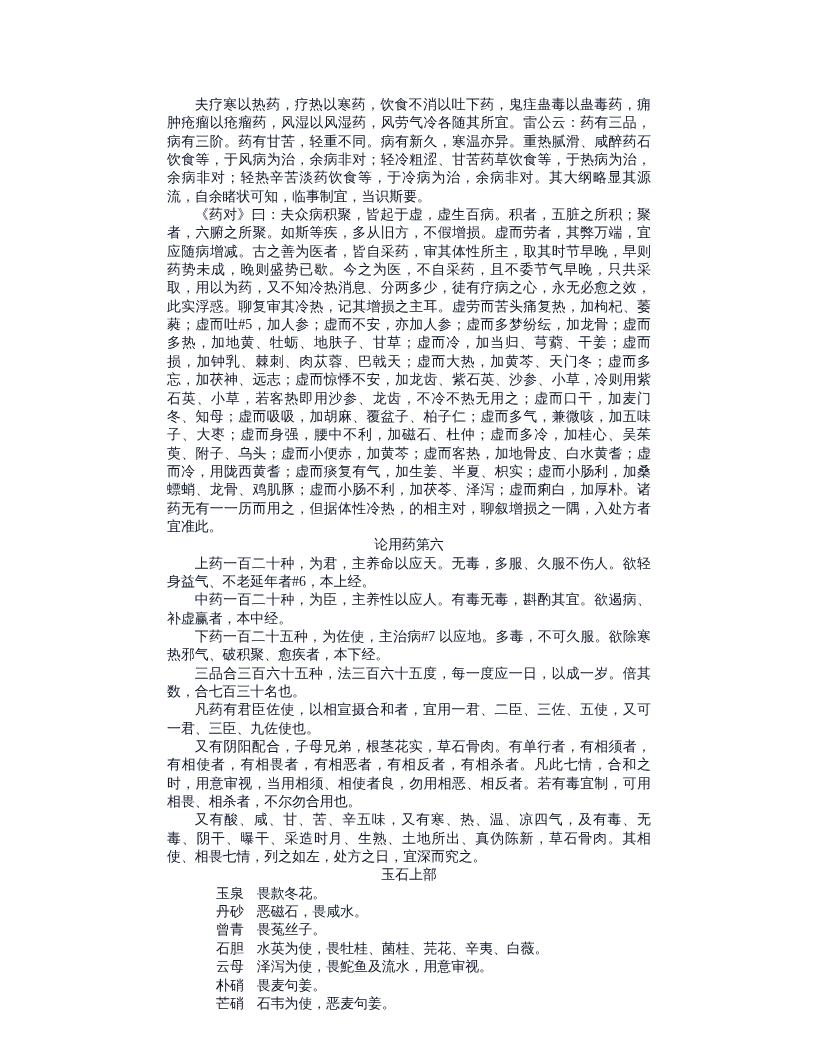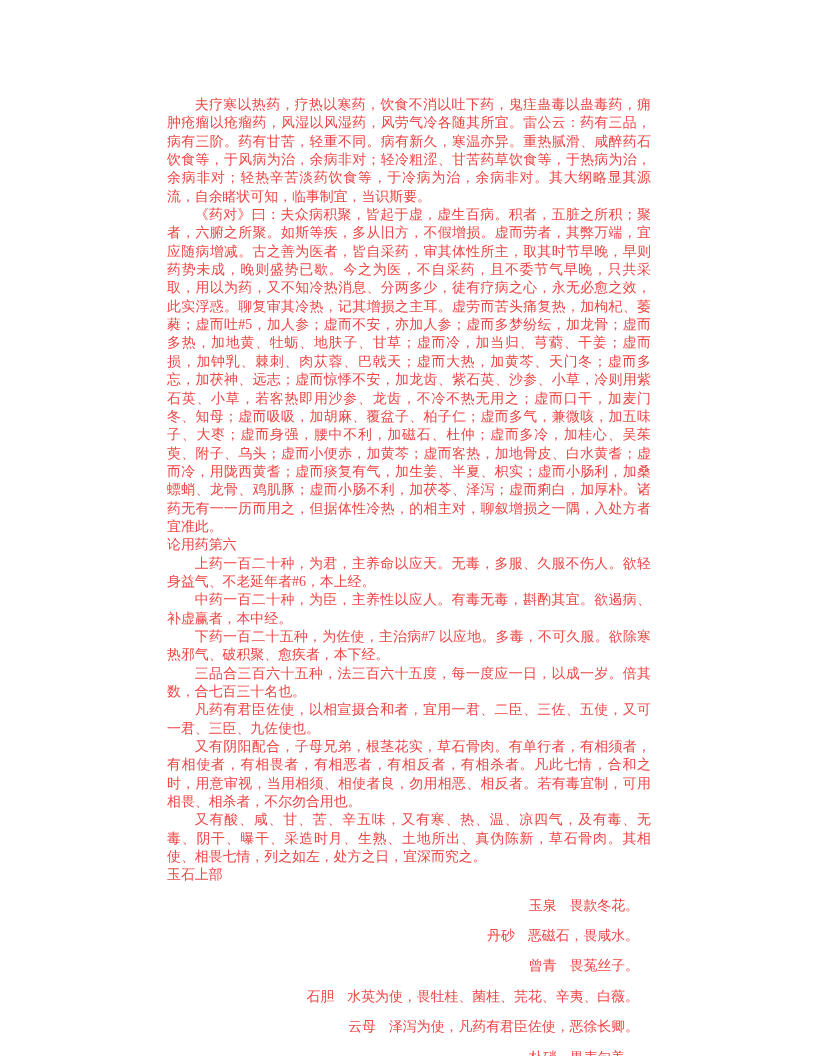--- a/index.html
+++ b/index.html
@@ -8,42 +8,42 @@
     background: #ffffff;
   }
   .page {
     position: relative;
     width: 664px;
     height: 1056px;
     box-sizing: border-box;
     margin: 0 auto;
     padding: 96px 89px 40px 91px;
     background: #ffffff;
-    color: #ef4444;
+    color: #0f172a;
     font-family: "Liberation Serif", "DejaVu Serif", serif;
     font-size: 13.9px;
     line-height: 18.35px;
     overflow: hidden;
   }
   .para {
     margin: 0;
     text-indent: 2em;
     text-align: justify;
     text-justify: inter-ideograph;
     word-break: break-all;
   }
   .heading {
     margin: 0;
     text-indent: 0;
-    text-align: left;
+    text-align: center;
   }
   .entry {
-    margin: 12px;
+    margin: 0;
     padding-left: 49px;
-    text-align: right;
+    text-align: left;
     white-space: nowrap;
   }
   .entry-name {
     display: inline-block;
     margin-right: 13px;
   }
 </style>
 </head>
 <body>
 
@@ -56,16 +56,16 @@
     <p class="para">下药一百二十五种，为佐使，主治病#7 以应地。多毒，不可久服。欲除寒热邪气、破积聚、愈疾者，本下经。</p>
     <p class="para">三品合三百六十五种，法三百六十五度，每一度应一日，以成一岁。倍其数，合七百三十名也。</p>
     <p class="para">凡药有君臣佐使，以相宣摄合和者，宜用一君、二臣、三佐、五使，又可一君、三臣、九佐使也。</p>
     <p class="para">又有阴阳配合，子母兄弟，根茎花实，草石骨肉。有单行者，有相须者，有相使者，有相畏者，有相恶者，有相反者，有相杀者。凡此七情，合和之时，用意审视，当用相须、相使者良，勿用相恶、相反者。若有毒宜制，可用相畏、相杀者，不尔勿合用也。</p>
     <p class="para">又有酸、咸、甘、苦、辛五味，又有寒、热、温、凉四气，及有毒、无毒、阴干、曝干、采造时月、生熟、土地所出、真伪陈新，草石骨肉。其相使、相畏七情，列之如左，处方之日，宜深而究之。</p>
     <p class="heading">玉石上部</p>
     <div class="entry"><span class="entry-name">玉泉</span><span class="entry-desc">畏款冬花。</span></div>
     <div class="entry"><span class="entry-name">丹砂</span><span class="entry-desc">恶磁石，畏咸水。</span></div>
     <div class="entry"><span class="entry-name">曾青</span><span class="entry-desc">畏菟丝子。</span></div>
     <div class="entry"><span class="entry-name">石胆</span><span class="entry-desc">水英为使，畏牡桂、菌桂、芫花、辛夷、白薇。</span></div>
-    <div class="entry"><span class="entry-name">云母</span><span class="entry-desc">泽泻为使，凡药有君臣佐使，恶徐长卿。</span></div>
+    <div class="entry"><span class="entry-name">云母</span><span class="entry-desc">泽泻为使，畏鮀鱼及流水，用意审视。</span></div>
     <div class="entry"><span class="entry-name">朴硝</span><span class="entry-desc">畏麦句姜。</span></div>
     <div class="entry"><span class="entry-name">芒硝</span><span class="entry-desc">石韦为使，恶麦句姜。</span></div>
   </div>
 
 </body></html>

